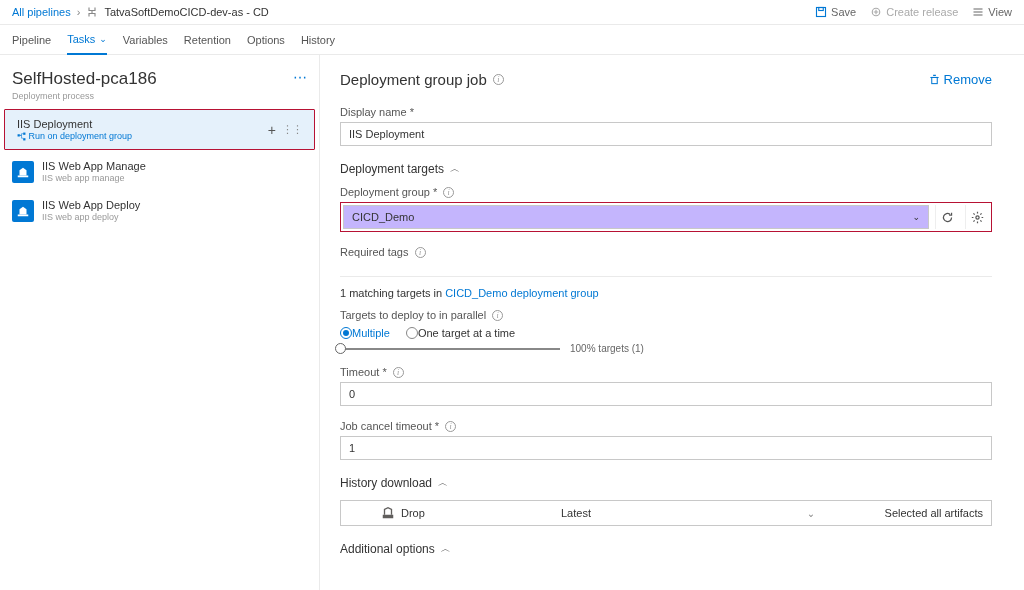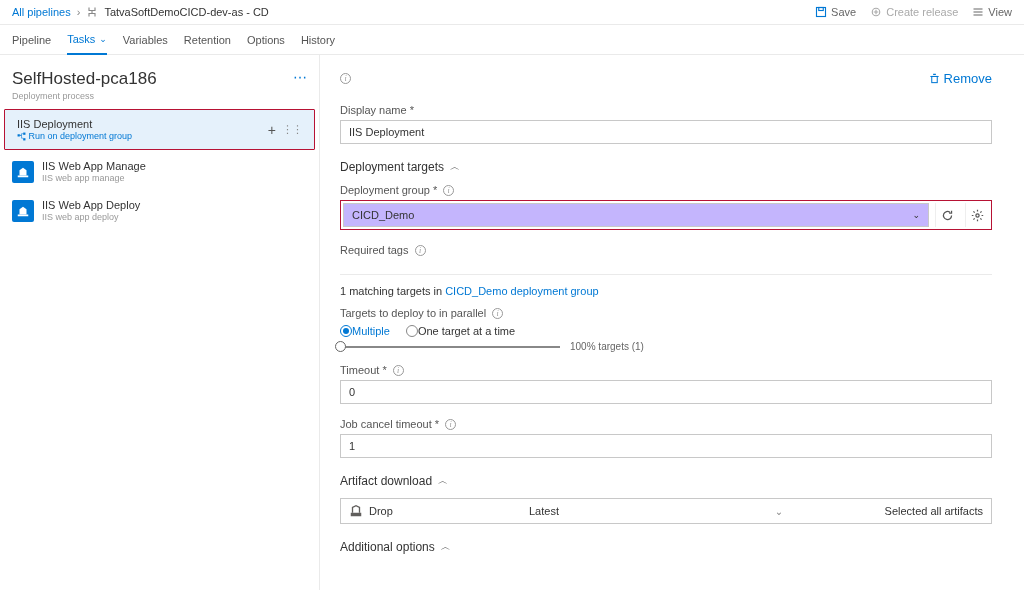--- a/index.html
+++ b/index.html
@@ -63,21 +63,21 @@
     .radio { display: flex; align-items: center; gap: 0; }
     .radio-dot { width: 12px; height: 12px; border: 1px solid #888; border-radius: 50%; display:flex; align-items:center; justify-content:center;}
     .radio-dot.checked { border-color: #0078d4; }
     .radio-dot.checked::after { content:''; width:6px; height:6px; background:#0078d4; border-radius:50%;}
     
     .slider-row { display: flex; align-items: center; gap: 10px; margin-top: 4px;}
     .slider { flex: 0 0 220px; height: 2px; background: #888; position: relative; }
     .slider-thumb { width: 11px; height: 11px; background: #fff; border: 1px solid #666; border-radius: 50%; position: absolute; left: -5px; top: -5px; }
     .slider-label { font-size: 10px; color: #666; }
     
-    .artifact-table { border: 1px solid #c8c8c8; }
+    .artifact-table { border: 1px solid #c8c8c8; padding-left: 32px; }
     .artifact-header, .artifact-row { display: flex; padding: 5px 8px; font-size: 11px;}
     .artifact-row { align-items: center; }
     .artifact-col1 { flex: 0 0 180px; display:flex; align-items:center; gap:6px;}
     .artifact-col2 { flex: 0 0 200px; }
     .artifact-col3 { flex: 1; text-align: right; }
   </style>
 </head>
 <body>
 
 <div class="header">
@@ -180,20 +180,21 @@
       <div class="texts">
         <div class="title">IIS Web App Deploy</div>
         <div class="subtitle">IIS web app deploy</div>
       </div>
     </div>
   </div>
 
   <div class="content">
     <div class="content-header">
       <h2>
+          <span>Deployment group job</span> 
           <span class="info-icon">i</span>
         </h2>
       <div class="remove-link">
         <svg width="11" height="11" viewBox="0 0 16 16" fill="none" stroke="#0078d4" stroke-width="1.5">
             <rect x="4" y="5" width="8" height="9"></rect>
             <path d="M2 5h12M6 2h4"></path>
           </svg>
         <span>Remove</span>
       </div>
     </div>
@@ -275,21 +276,21 @@
 
     <div class="field">
       <div class="field-label">
           <span>Job cancel timeout *</span> 
           <span class="info-icon">i</span>
         </div>
       <input class="text-input" value="1" style="">
     </div>
 
     <div class="section-title">
-      <span>Artifact download</span>
+      <span>History download</span>
         <span class="chevron">︿</span>
     </div>
 
     <div class="artifact-table">
       <div class="artifact-row">
         <div class="artifact-col1">
           <svg width="14" height="14" viewBox="0 0 16 16" fill="#605e5c">
               <rect x="2" y="10" width="12" height="4"></rect>
               <path d="M4 10V4l4-2 4 2v6" fill="none" stroke="#605e5c" stroke-width="1.5"></path>
             </svg>

